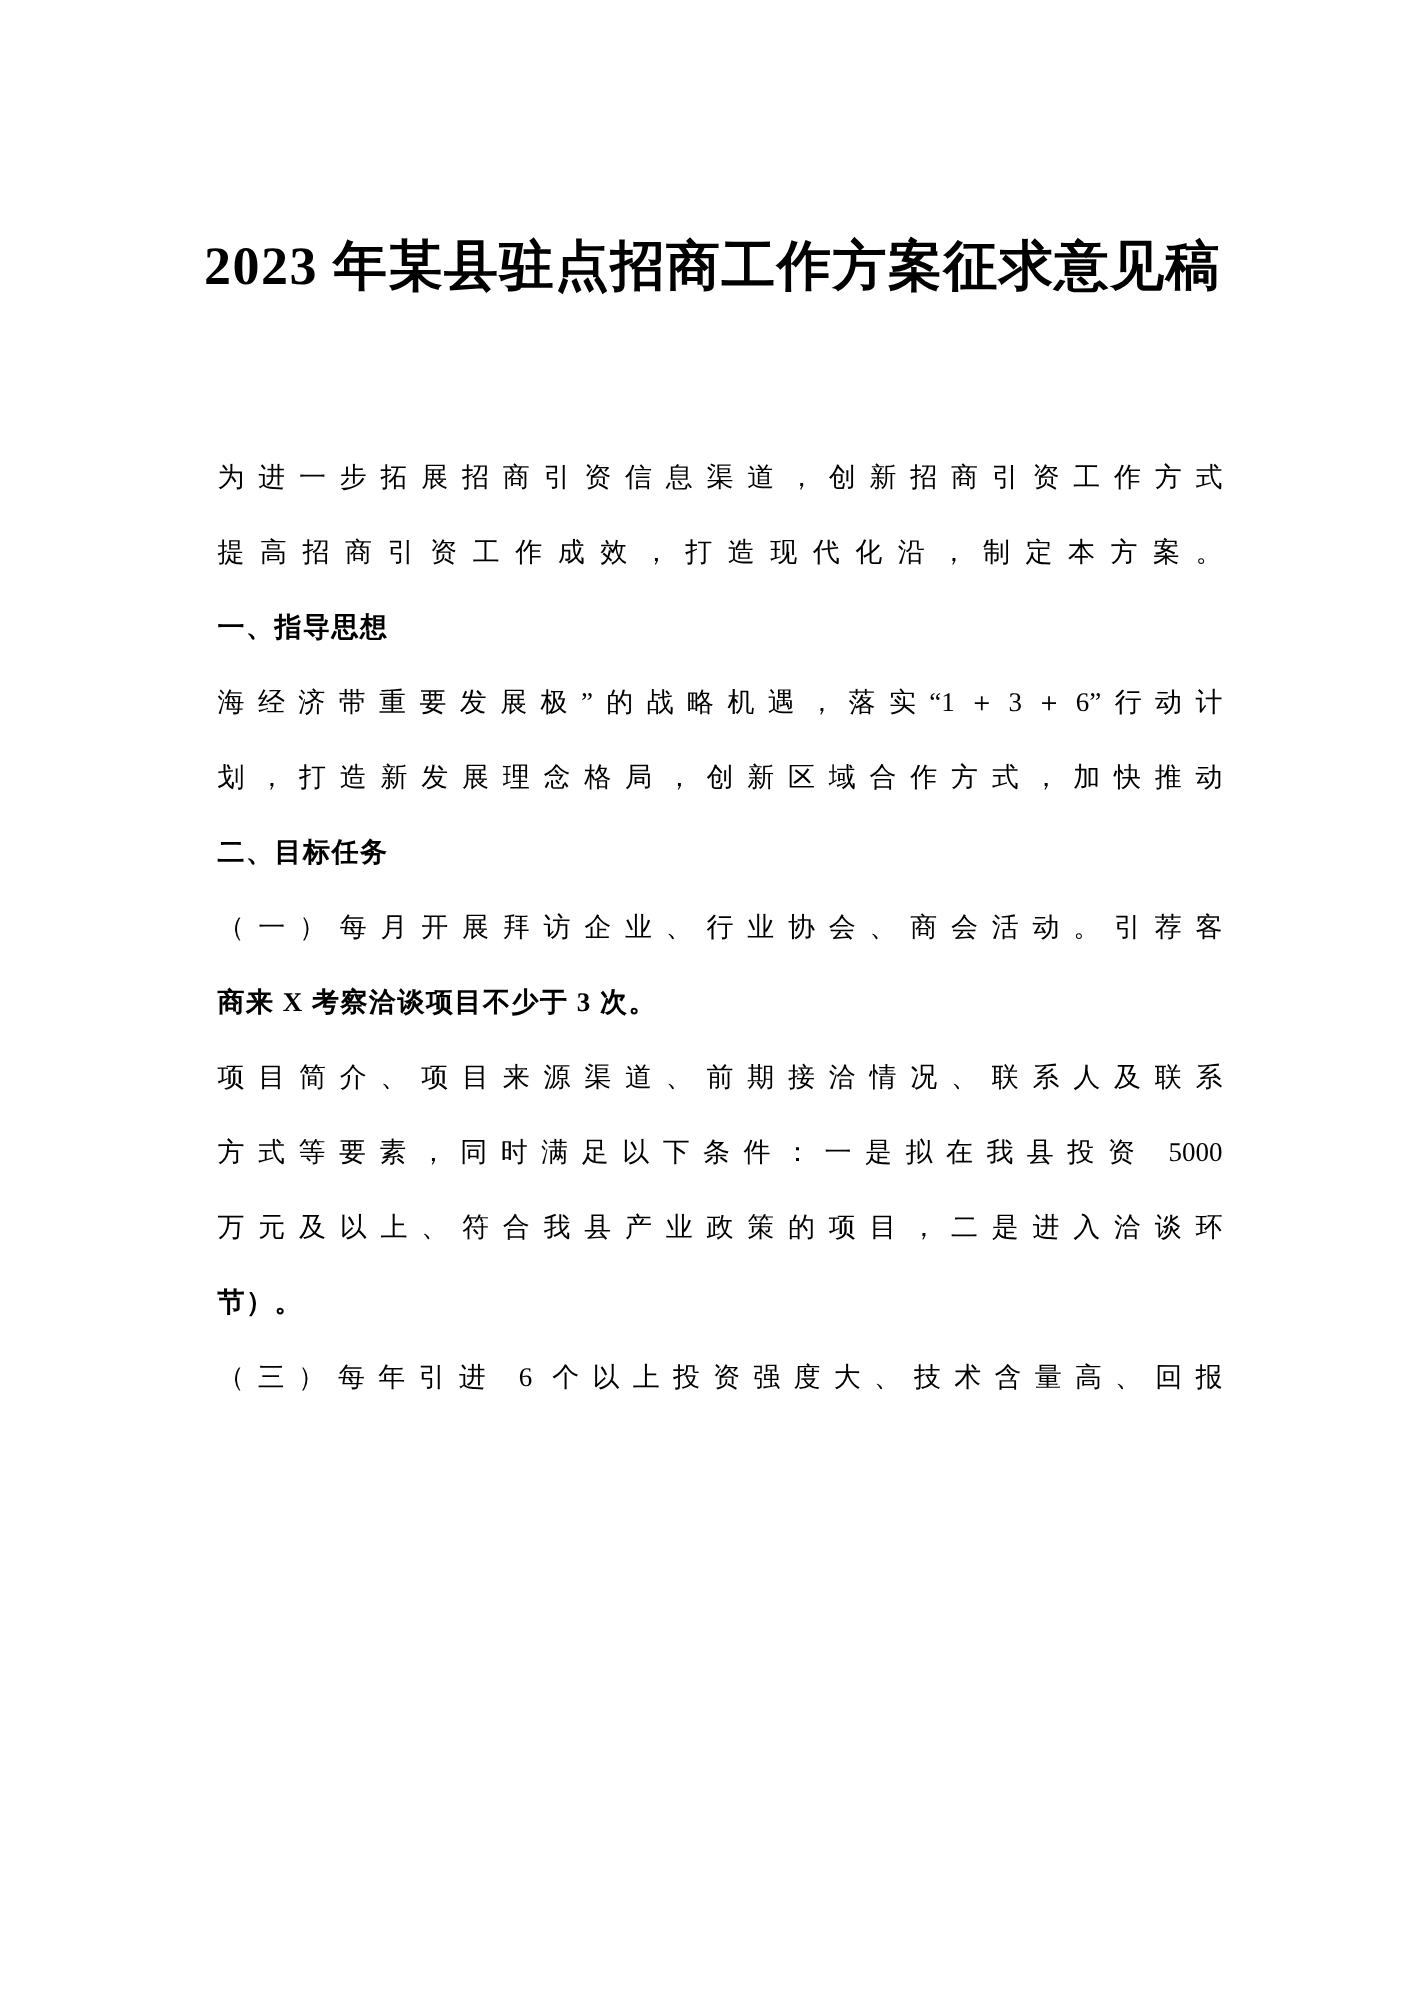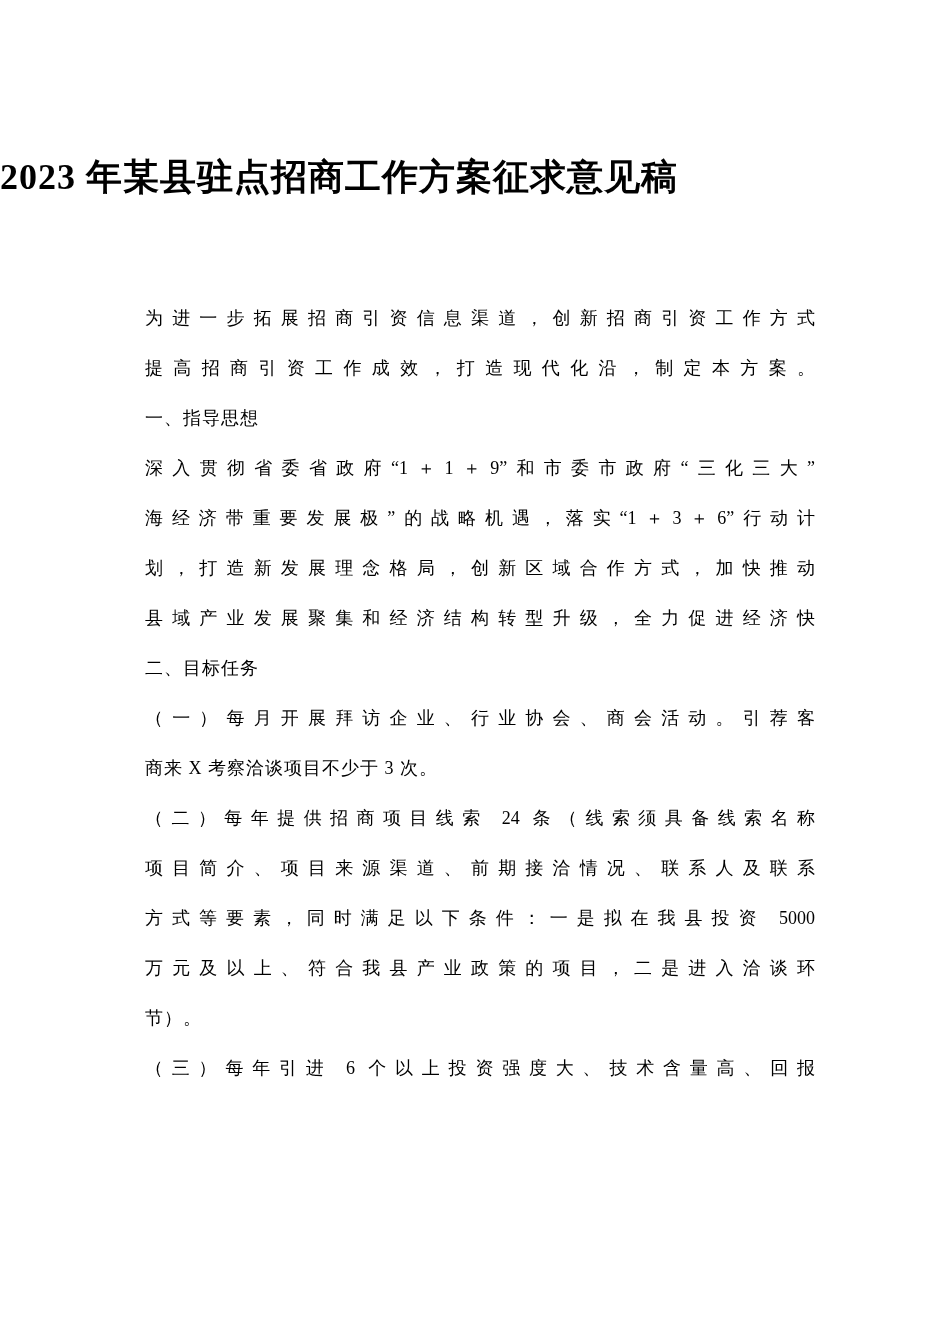--- a/index.html
+++ b/index.html
@@ -10,21 +10,21 @@
     background: #ffffff;
     overflow: hidden;
     font-family: "Liberation Serif", "DejaVu Serif", serif;
     color: #000000;
   }
   .doc-title {
     position: absolute;
     top: 152px;
     left: 0;
     width: 950px;
-    text-align: left;
+    text-align: center;
     font-size: 36px;
     font-weight: 700;
     line-height: 50px;
     letter-spacing: 1px;
     white-space: nowrap;
   }
   .doc-body {
     position: absolute;
     top: 293px;
     left: 145px;
@@ -36,38 +36,36 @@
     font-size: 18px;
     color: #000000;
   }
   .line.full {
     text-align: justify;
     text-align-last: justify;
   }
   .line.short {
     text-align: left;
     letter-spacing: 1px;
+    font-weight: bold;
   }
 </style>
 </head>
 <body>
 
 <div class="page">
   <div class="doc-title">2023 年某县驻点招商工作方案征求意见稿</div>
   <div class="doc-body">
       <div class="line full">为进一步拓展招商引资信息渠道，创新招商引资工作方式</div>
       <div class="line full">提高招商引资工作成效，打造现代化沿，制定本方案。</div>
       <div class="line short">一、指导思想</div>
-      <div class="line full">深入贯彻省委省政府“1＋1＋9”和市委市政府“三化三大”</div>
       <div class="line full">海经济带重要发展极”的战略机遇，落实“1＋3＋6”行动计</div>
       <div class="line full">划，打造新发展理念格局，创新区域合作方式，加快推动</div>
-      <div class="line full">县域产业发展聚集和经济结构转型升级，全力促进经济快</div>
       <div class="line short">二、目标任务</div>
       <div class="line full">（一）每月开展拜访企业、行业协会、商会活动。引荐客</div>
       <div class="line short">商来 X 考察洽谈项目不少于 3 次。</div>
-      <div class="line full">（二）每年提供招商项目线索 24 条（线索须具备线索名称</div>
       <div class="line full">项目简介、项目来源渠道、前期接洽情况、联系人及联系</div>
       <div class="line full">方式等要素，同时满足以下条件：一是拟在我县投资 5000</div>
       <div class="line full">万元及以上、符合我县产业政策的项目，二是进入洽谈环</div>
       <div class="line short">节）。</div>
       <div class="line full">（三）每年引进 6 个以上投资强度大、技术含量高、回报</div>
     </div>
 </div>
 
 </body></html>

